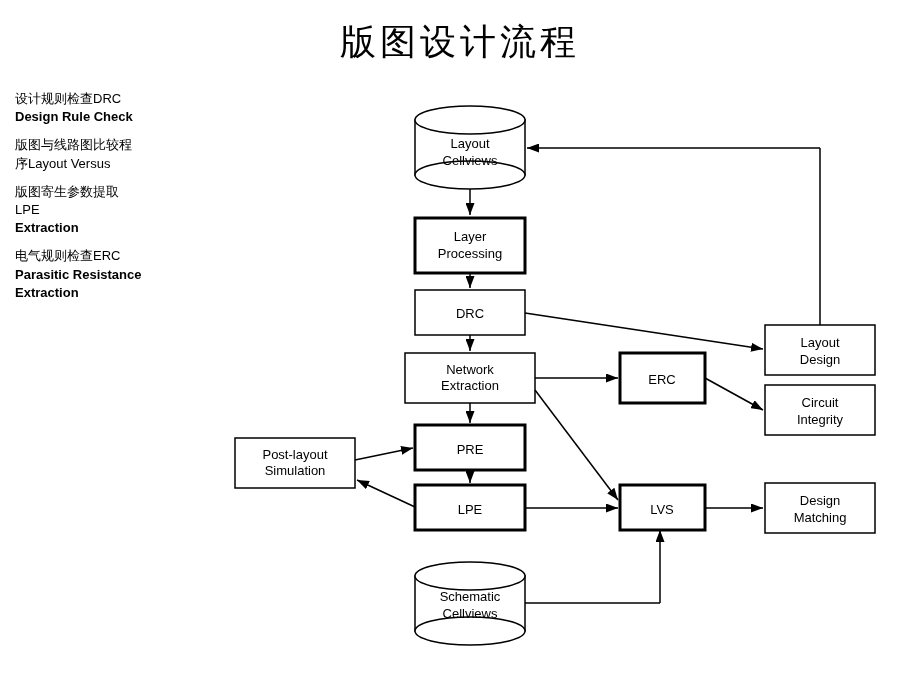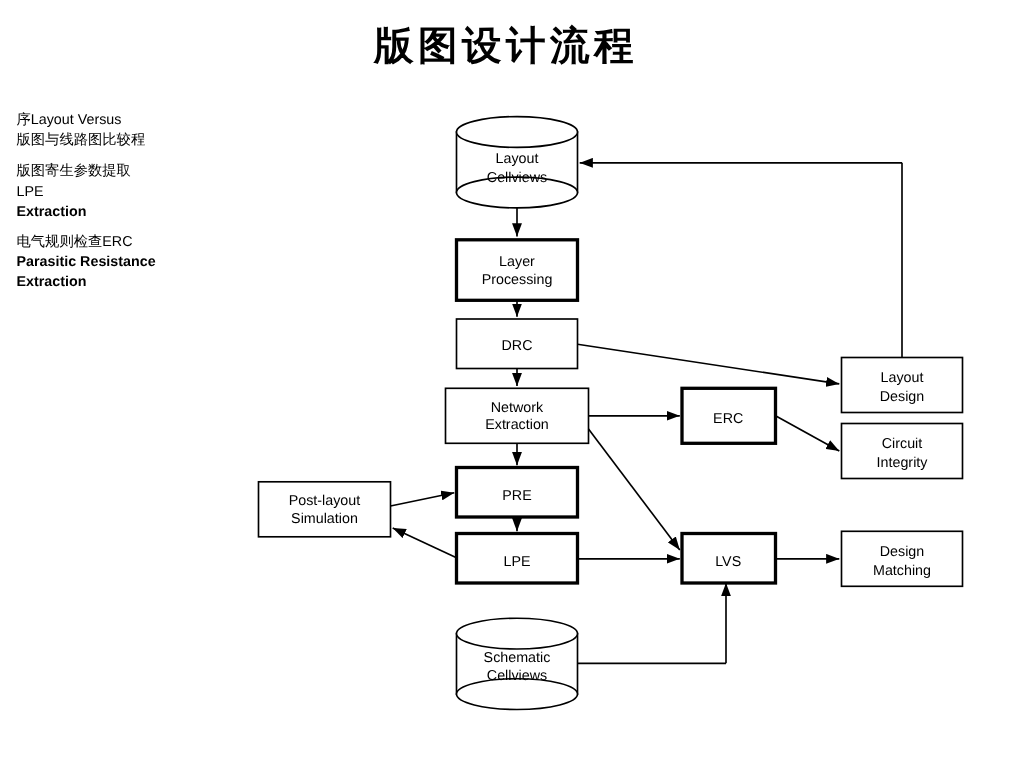--- a/index.html
+++ b/index.html
@@ -8,21 +8,21 @@
       height: 690px;
       background: #fff;
       font-family: Arial, "SimSun", sans-serif;
       overflow: hidden;
       position: relative;
     }
 
     .page-title {
       text-align: center;
       font-size: 36px;
-      font-weight: bold;
+      font-weight: normal;
       padding-top: 18px;
       padding-bottom: 10px;
       font-family: "SimSun", serif;
       letter-spacing: 4px;
     }
 
     .left-legend {
       position: absolute;
       left: 15px;
       top: 90px;
@@ -90,24 +90,28 @@
       marker-end: url(#arrowhead);
     }
   </style>
 </head>
 <body>
 
 <div class="page-title">版图设计流程</div>
 
 <div class="left-legend">
   <div class="legend-item">
-  </div>
-  <div class="legend-item">
+    <div class="zh">设计规则检查DRC</div>
+    <div class="en"><b>Design Rule Check</b></div>
+  </div>
+  <div class="legend-item">
+  </div>
+  <div class="legend-item">
+    <div class="zh">版图与线路图比较程</div>
     <div class="zh">序Layout Versus</div>
-    <div class="zh">版图与线路图比较程</div>
   </div>
   <div class="legend-item">
     <div class="zh">版图寄生参数提取</div>
     <div class="zh">LPE</div>
     <div class="en"><b>Extraction</b></div>
   </div>
   <div class="legend-item">
     <div class="zh">电气规则检查ERC</div>
     <div class="en"><b>Parasitic Resistance</b></div>
     <div class="en"><b>Extraction</b></div>

